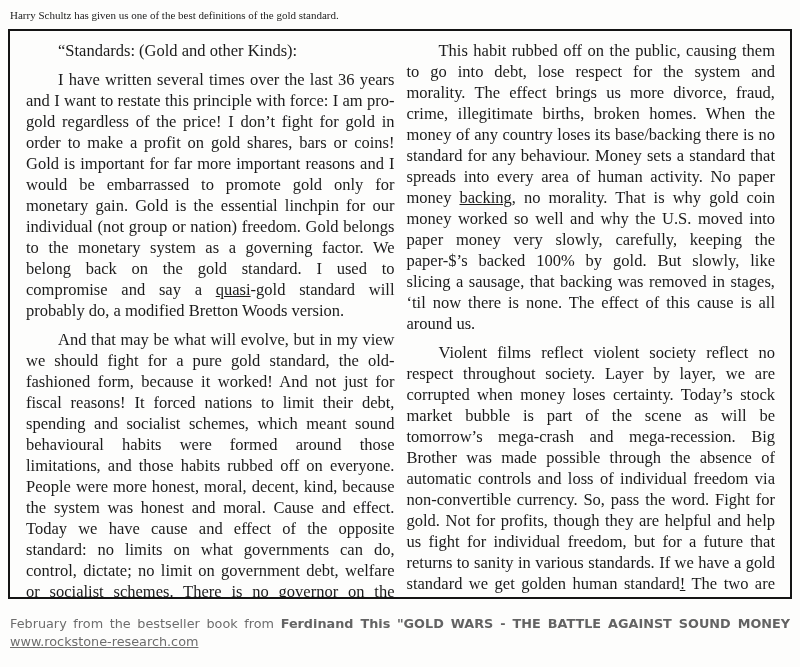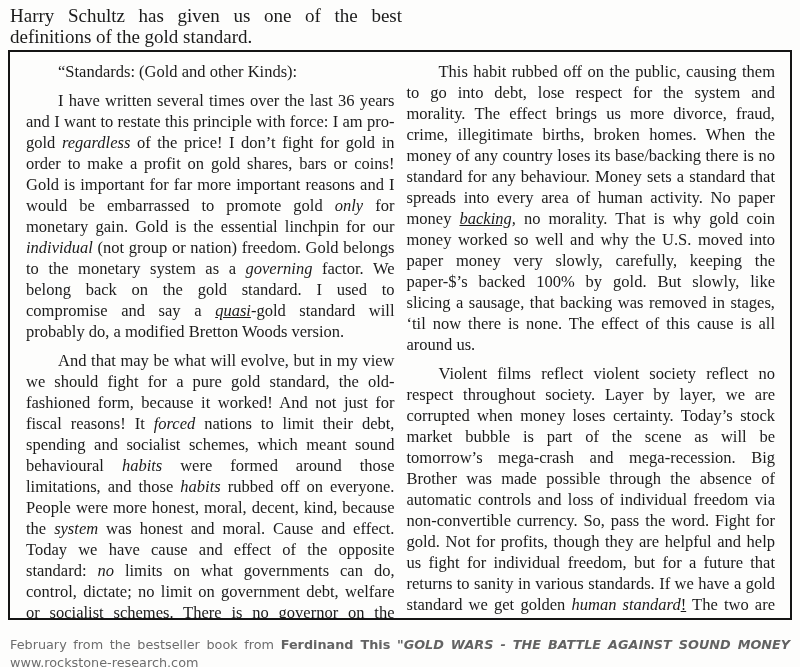--- a/index.html
+++ b/index.html
@@ -7,21 +7,21 @@
     width: 800px;
     height: 667px;
     background: #fdfdfc;
     color: #1b1b1b;
     font-family: "Liberation Serif", serif;
     overflow: hidden;
   }
   .intro {
     width: 392px;
     margin: 5px 0 3px 10px;
-    font-size: 19px;
+    font-size: 11px;
     line-height: 21px;
     text-align: justify;
   }
   .quote-box {
     margin: 0 8px 16px 8px;
     border: 2px solid #141414;
     padding: 9px 15px 4px 16px;
     display: flex;
     gap: 12px;
     background: #fdfdfc;
@@ -32,21 +32,21 @@
   .column {
     flex: 1 1 0;
     font-size: 16.5px;
     line-height: 21px;
     text-align: justify;
   }
   .column p {
     margin: 0 0 8px 0;
     text-indent: 32px;
   }
-  .i { font-style: italic; }
+  .i { }
   .b { font-weight: bold; }
   .u { text-decoration: underline; }
   .footer {
     margin: 5px 10px 0 10px;
     font-family: "DejaVu Sans", sans-serif;
     font-size: 12.8px;
     line-height: 17.5px;
     color: #6d6d6d;
   }
   .footer .b { color: #636363; }

